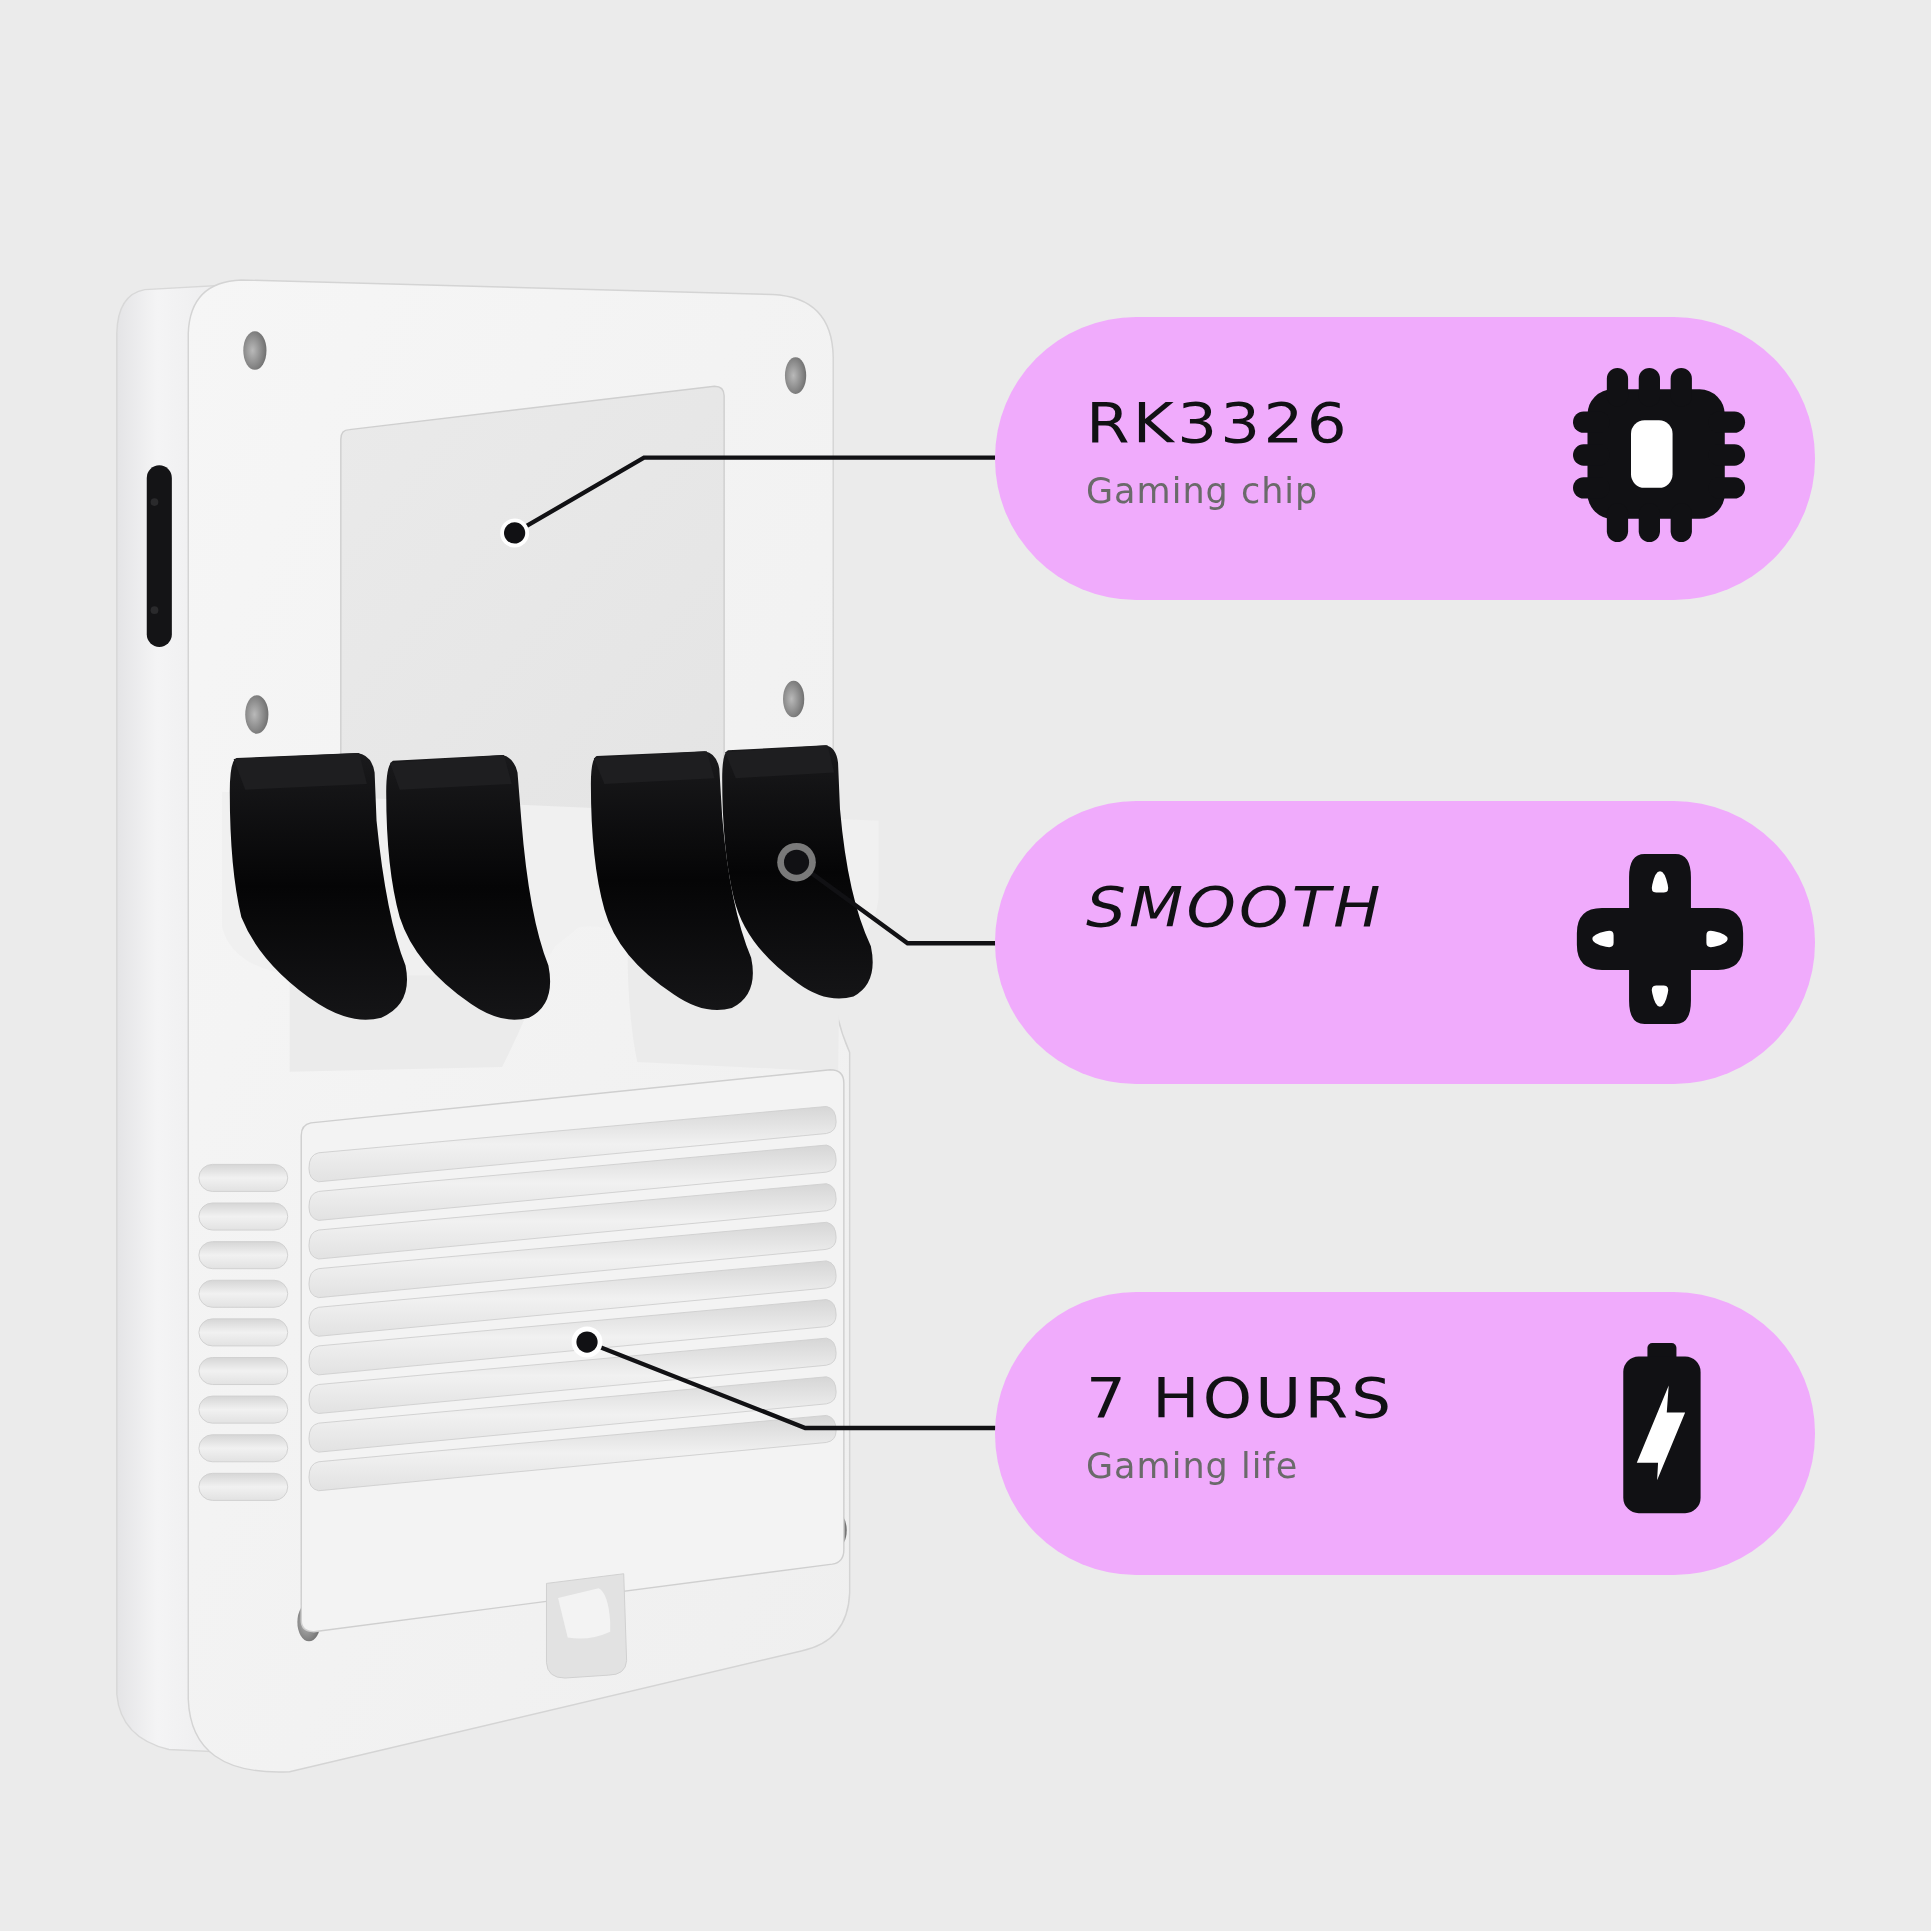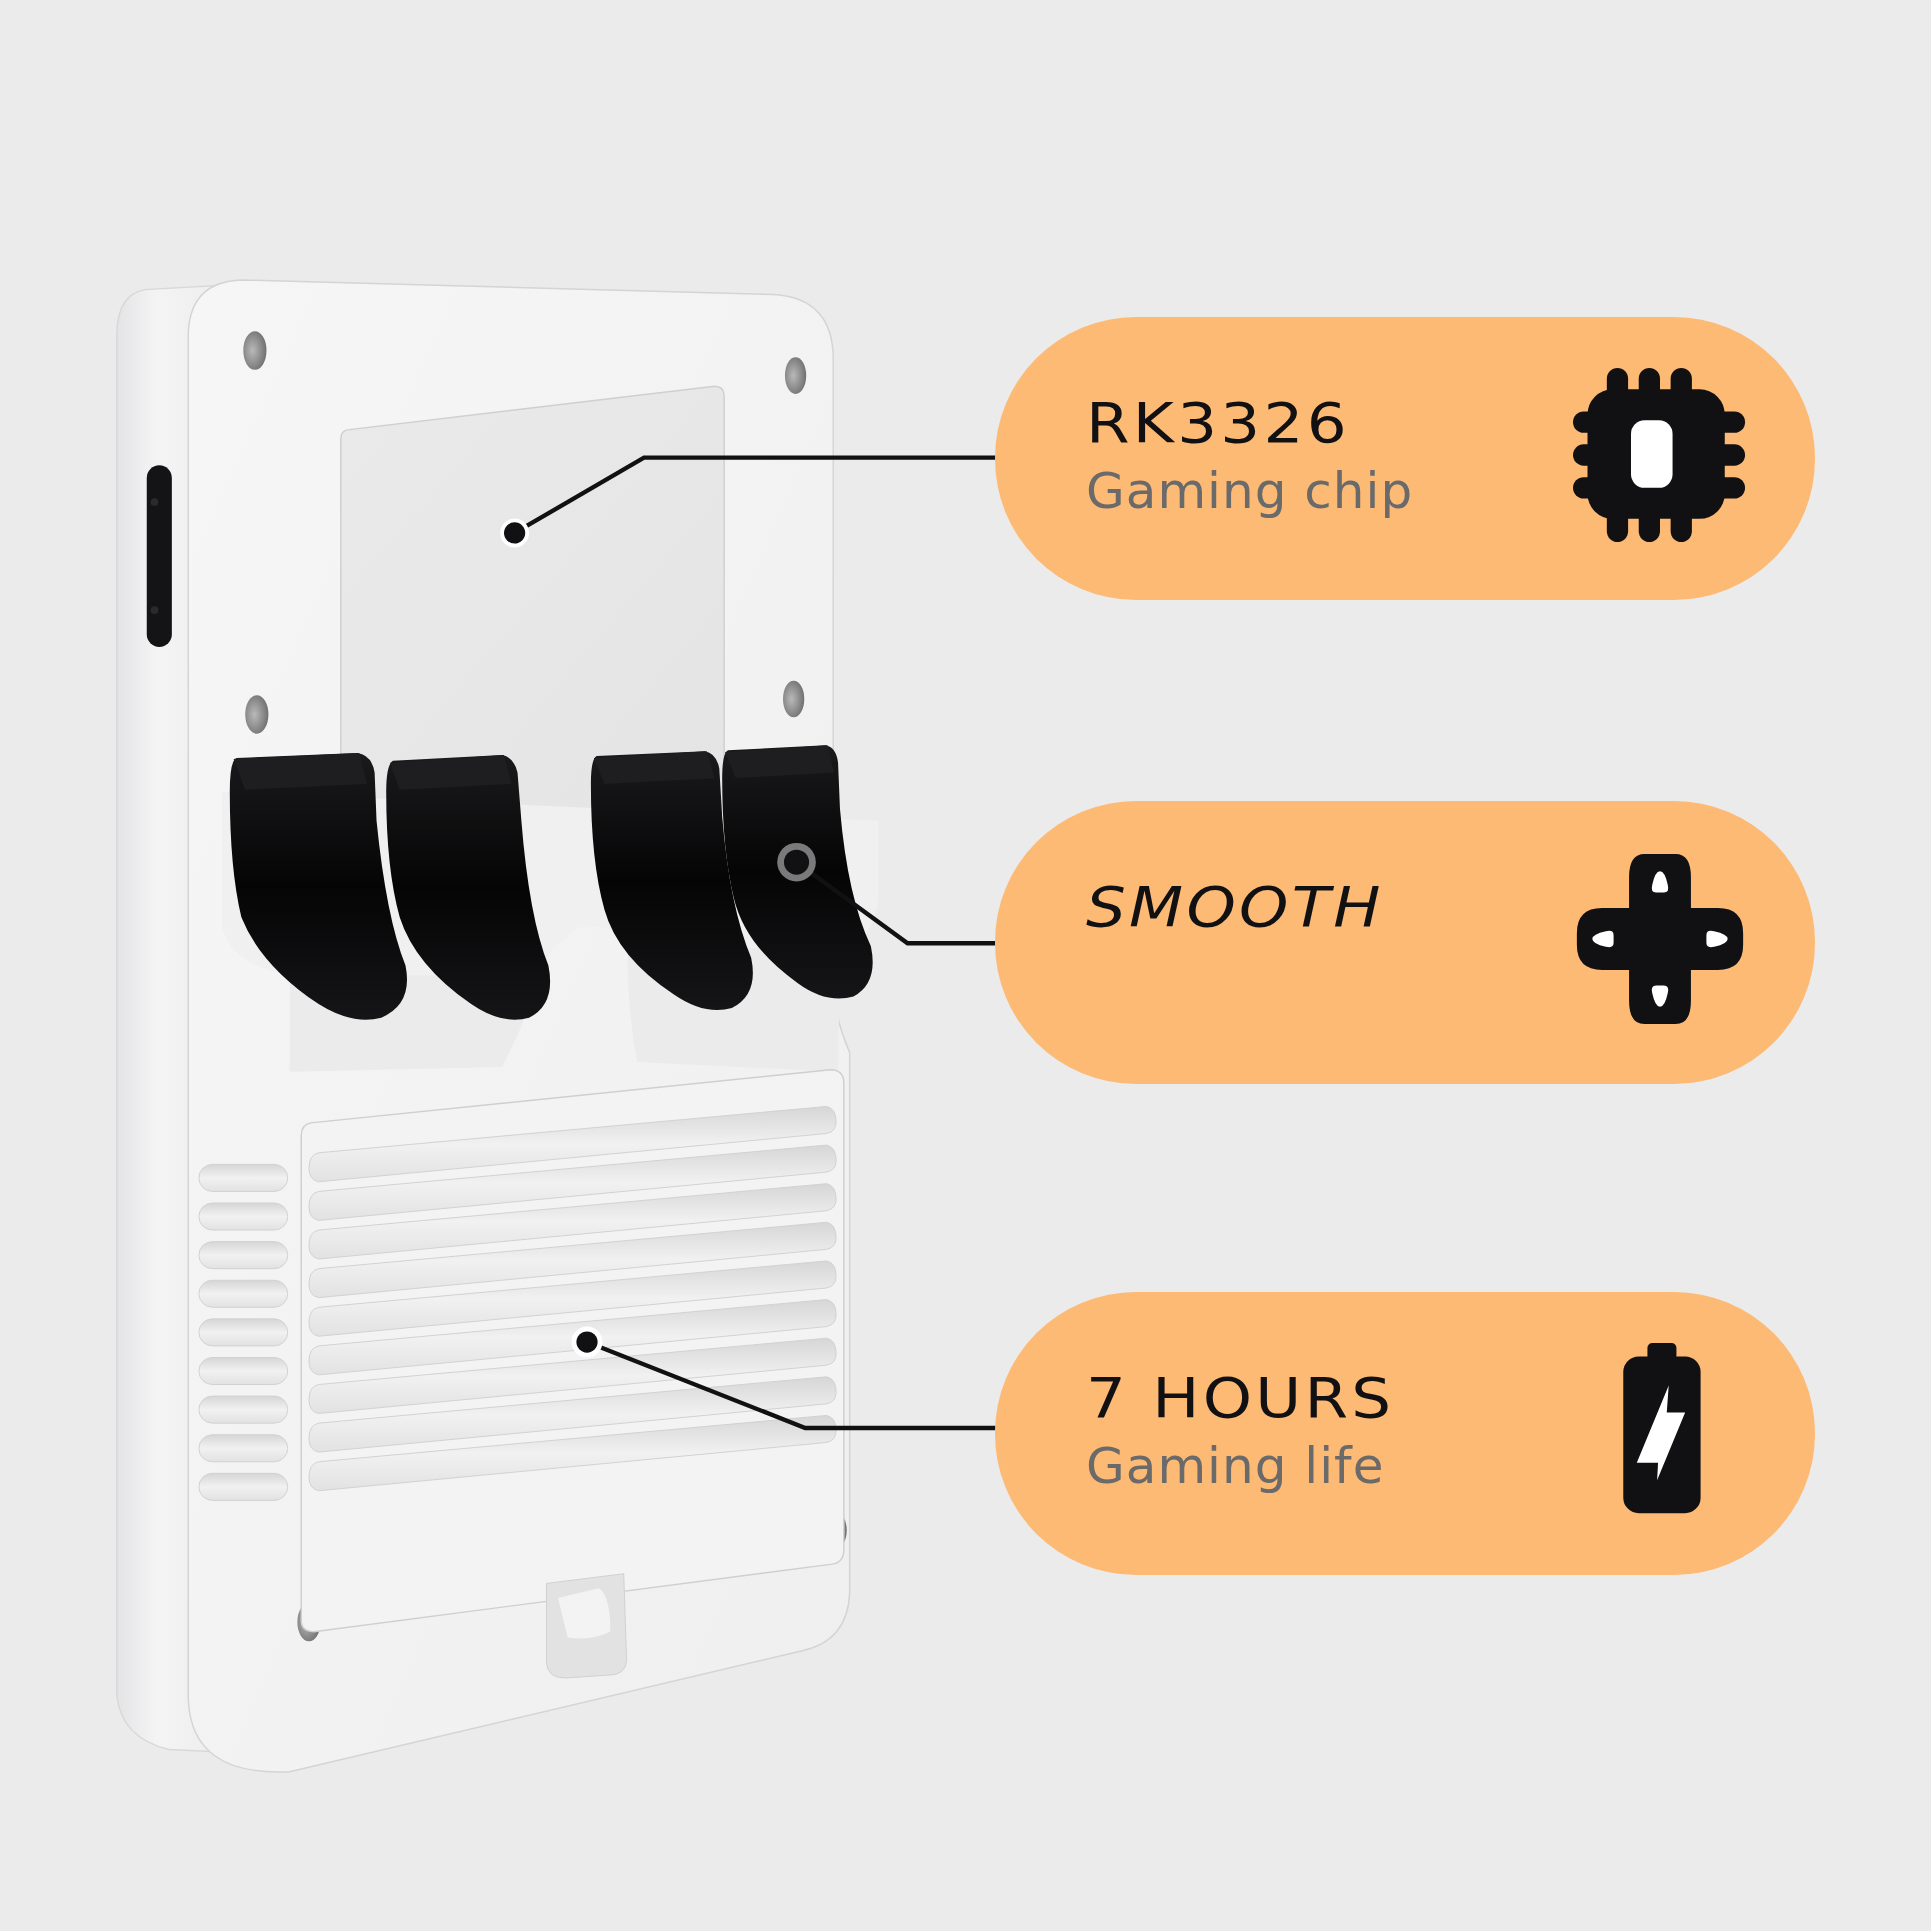--- a/index.html
+++ b/index.html
@@ -5,31 +5,31 @@
   html, body { margin:0; padding:0; }
   body {
     width:1931px; height:1931px; overflow:hidden;
     background:#ebebeb;
     font-family:"DejaVu Sans", "Liberation Sans", sans-serif;
     position:relative;
   }
   .device { position:absolute; left:0; top:0; width:1931px; height:1931px; }
   .pill {
     position:absolute; left:995px; width:820px; height:283px;
-    background:#fdba74; border-radius:141px;
+    background:#f0abfc; border-radius:141px;
   }
   .pill .title {
     position:absolute; left:91px; top:75px;
     font-size:56px; line-height:62px; color:#111114;
     letter-spacing:2.9px; font-weight:400; white-space:nowrap;
     transform:scaleX(1.12); transform-origin:left center;
   }
   .pill .subtitle {
     position:absolute; left:91px; top:147px;
-    font-size:50px; line-height:54px; color:#6a6a6a;
+    font-size:35px; line-height:54px; color:#6a6a6a;
     letter-spacing:1px; white-space:nowrap;
   }
   .pill .icon {
     position:absolute; left:578px; top:51px; width:174px; height:174px;
   }
   .callouts { position:absolute; left:0; top:0; width:1931px; height:1931px; pointer-events:none; }
 </style>
 </head>
 <body>
 

